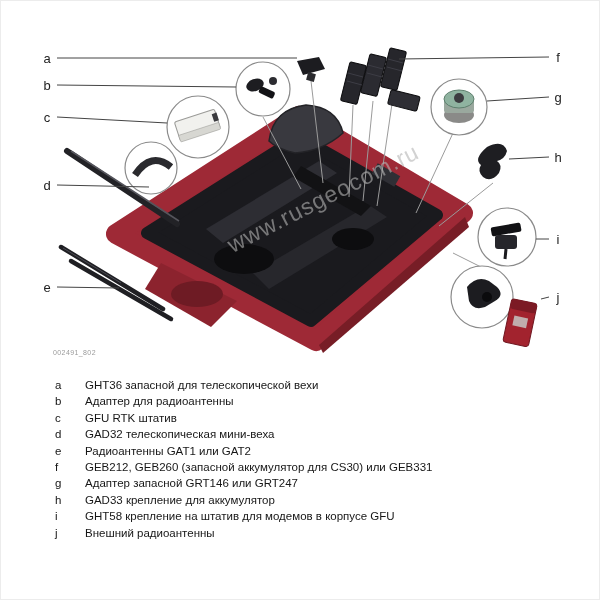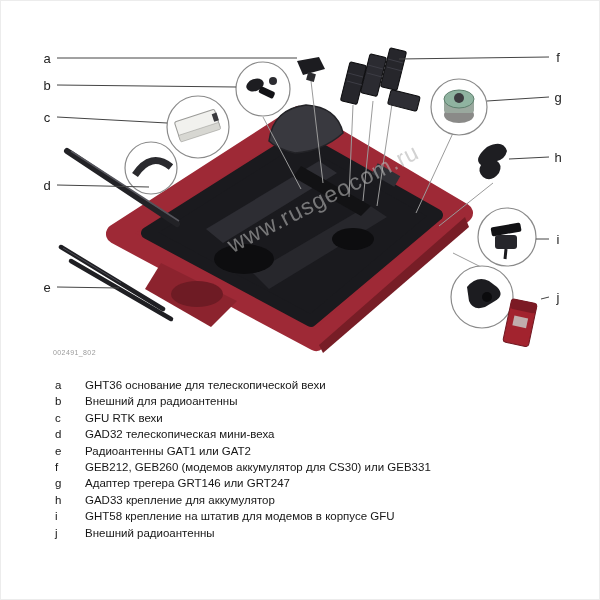--- a/index.html
+++ b/index.html
@@ -156,45 +156,45 @@
     <span class="callout" style="left:557px;top:238px">i</span>
     <span class="callout" style="left:557px;top:296px">j</span>
 
     <div class="watermark">www.rusgeocom.ru</div>
     <div class="figcode">002491_802</div>
   </div>
 
   <div class="legend">
     <div class="legend-row">
       <span class="legend-key">a</span>
-      <span class="legend-txt">GHT36 основание для телескопической вехи</span>
+      <span class="legend-txt">GHT36 запасной для телескопической вехи</span>
     </div>
     <div class="legend-row">
       <span class="legend-key">b</span>
-      <span class="legend-txt">Внешний для радиоантенны</span>
+      <span class="legend-txt">Адаптер для радиоантенны</span>
     </div>
     <div class="legend-row">
       <span class="legend-key">c</span>
-      <span class="legend-txt">GFU RTK вехи</span>
+      <span class="legend-txt">GFU RTK штатив</span>
     </div>
     <div class="legend-row">
       <span class="legend-key">d</span>
       <span class="legend-txt">GAD32 телескопическая мини-веха</span>
     </div>
     <div class="legend-row">
       <span class="legend-key">e</span>
       <span class="legend-txt">Радиоантенны GAT1 или GAT2</span>
     </div>
     <div class="legend-row">
       <span class="legend-key">f</span>
-      <span class="legend-txt">GEB212, GEB260 (модемов аккумулятор для CS30) или GEB331</span>
+      <span class="legend-txt">GEB212, GEB260 (запасной аккумулятор для CS30) или GEB331</span>
     </div>
     <div class="legend-row">
       <span class="legend-key">g</span>
-      <span class="legend-txt">Адаптер трегера GRT146 или GRT247</span>
+      <span class="legend-txt">Адаптер запасной GRT146 или GRT247</span>
     </div>
     <div class="legend-row">
       <span class="legend-key">h</span>
       <span class="legend-txt">GAD33 крепление для аккумулятор</span>
     </div>
     <div class="legend-row">
       <span class="legend-key">i</span>
       <span class="legend-txt">GHT58 крепление на штатив для модемов в корпусе GFU</span>
     </div>
     <div class="legend-row">

